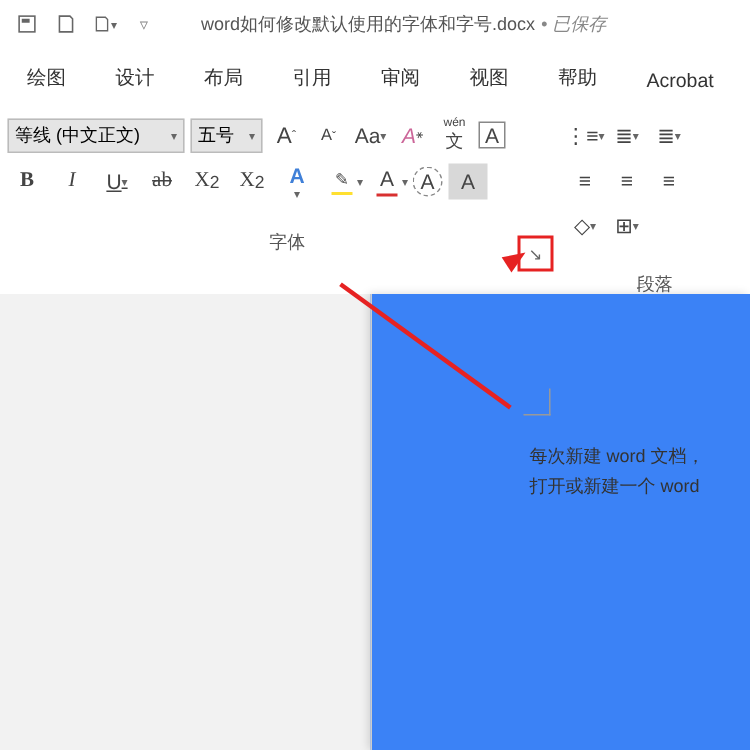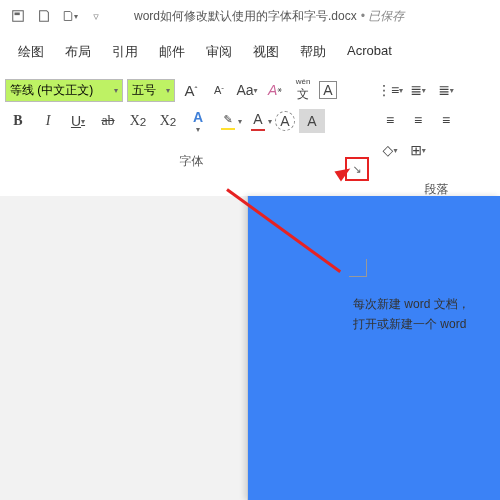--- a/index.html
+++ b/index.html
@@ -2,27 +2,27 @@
 <html><head>
 <meta charset="utf-8">
 <style>
 * { margin: 0; padding: 0; box-sizing: border-box; font-family: "Microsoft YaHei", sans-serif; }
 body { background: #fff; width: 500px; height: 500px; overflow: hidden; position: relative; }
 .titlebar { height: 32px; display: flex; align-items: center; padding: 0 10px; background: #fff; }
 .tb-icons { display: flex; gap: 10px; }
 .tb-icon { width: 16px; height: 16px; color: #666; display: flex; align-items: center; justify-content: center; }
 .tb-filename { margin-left: 30px; font-size: 12px; color: #555; }
 .tb-status { color: #888; font-size: 12px; font-style: italic; }
-.tabs { display: flex; gap: 1px; padding: 5px 8px 0; background: #fff; font-size: 13px; }
+.tabs { display: flex; gap: 13px; padding: 5px 8px 0; background: #fff; font-size: 13px; align-items: flex-end; }
 .tab { padding: 6px 10px; color: #333; cursor: pointer; }
 .ribbon { background: #fff; border-bottom: 1px solid #d0d0d0; padding: 10px 5px 2px; display: flex; }
 .group-font { flex: 0 0 373px; }
 .group-para { flex: 1; }
 .font-row1 { display: flex; align-items: center; gap: 4px; height: 26px; }
-.font-select { border: 1px solid #bbb; height: 23px; font-size: 12px; padding: 0 4px; background: #bef264; display: flex; align-items: center; justify-content: space-between; }
+.font-select { border: 1px solid #bbb; height: 23px; font-size: 12px; padding: 0 4px; background: #e5e5e5; display: flex; align-items: center; justify-content: space-between; }
 .font-select.name { width: 118px; }
 .font-select.size { width: 48px; justify-content: space-between; }
 .caret { font-size: 8px; color: #666; }
 .rbtn { width: 24px; height: 24px; display: flex; align-items: center; justify-content: center; font-size: 14px; color: #444; cursor: pointer; }
 .font-row2 { display: flex; align-items: center; gap: 4px; height: 28px; margin-top: 4px; }
 .fmt { width: 26px; height: 24px; display: flex; align-items: center; justify-content: center; font-size: 14px; color: #444; cursor: pointer; font-family: "Times New Roman", serif; }
 .fmt.bold { font-weight: bold; }
 .fmt.italic { font-style: italic; }
 .fmt.underline { text-decoration: underline; }
 .fmt.strike { text-decoration: line-through; text-align: right; }
@@ -63,23 +63,23 @@
         <span class="caret">▾</span>
       </span>
     <span class="tb-icon" style="font-size:11px;color:#888">▿</span>
   </div>
   <span class="tb-filename">word如何修改默认使用的字体和字号.docx</span>
   <span class="tb-status" style="margin-left:4px">• 已保存</span>
 </div>
 
 <div class="tabs">
   <div class="tab">绘图</div>
+  <div class="tab">设计</div>
   <div class="tab">布局</div>
   <div class="tab">引用</div>
-  <div class="tab">邮件</div>
   <div class="tab">审阅</div>
   <div class="tab">视图</div>
   <div class="tab">帮助</div>
   <div class="tab">Acrobat</div>
 </div>
 
 <div class="ribbon">
   <div class="group-font">
     <div class="font-row1">
       <div class="font-select name">

